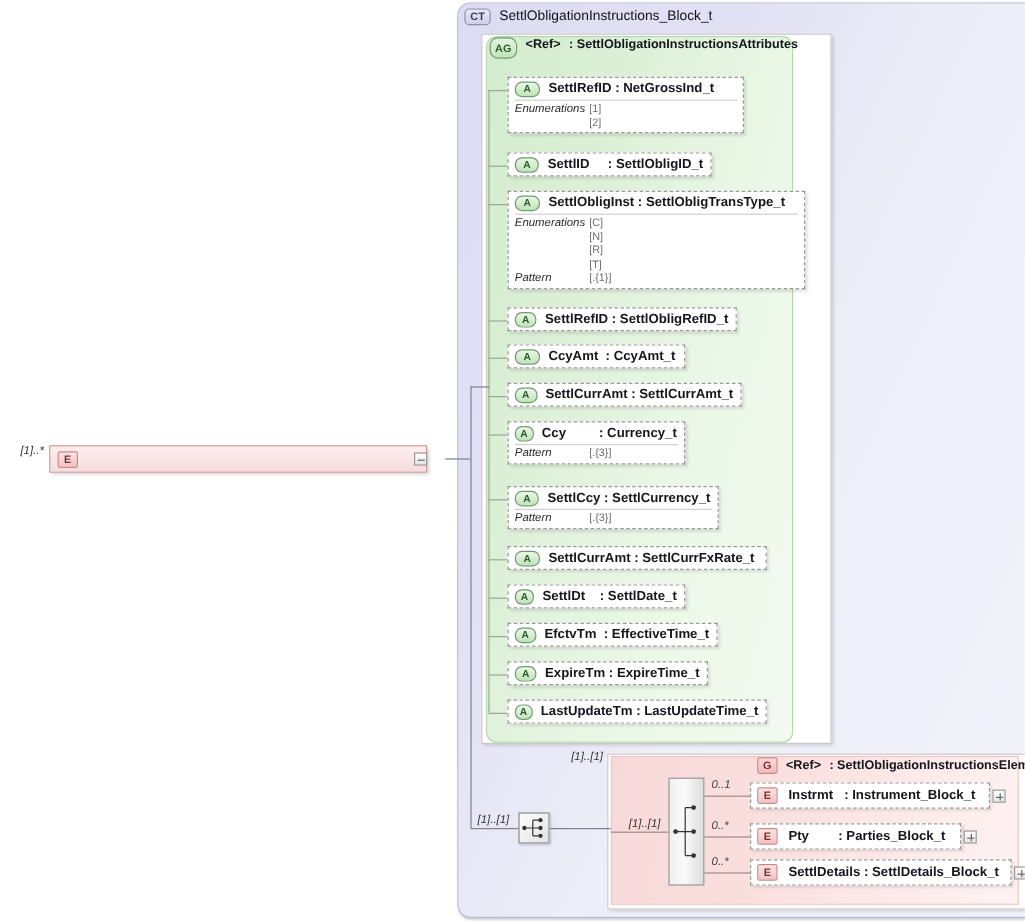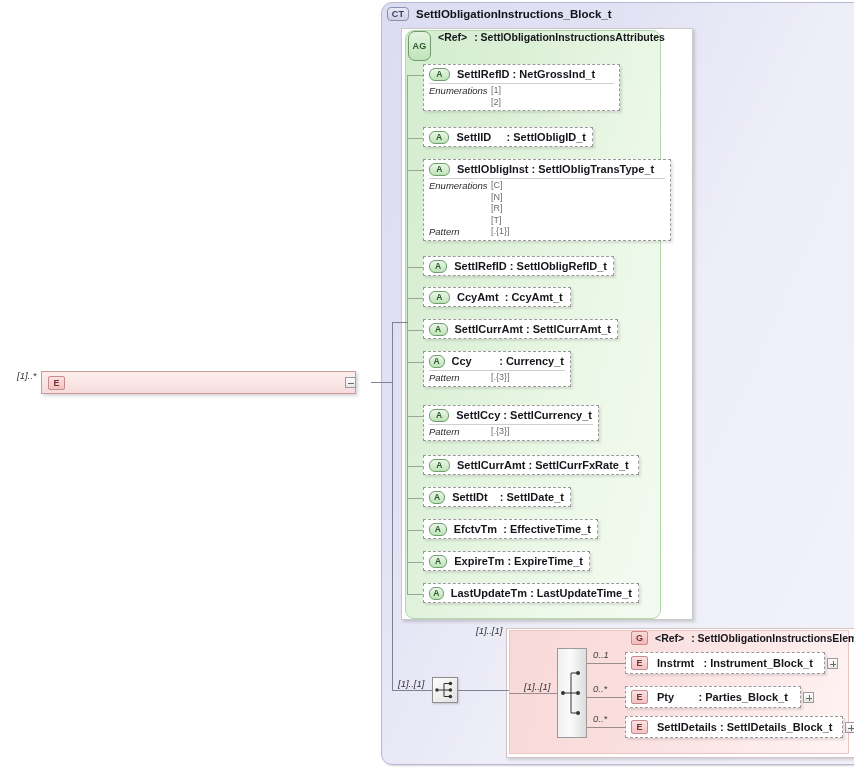--- a/index.html
+++ b/index.html
@@ -20,29 +20,29 @@
     box-sizing:border-box;
   }
   #ct-header{left:372px;top:4px;width:300px;height:19px;display:flex;align-items:center;gap:7px;}
   .tag{
     display:inline-flex;align-items:center;justify-content:center;
     font-size:9px;font-weight:bold;letter-spacing:.2px;
     box-sizing:border-box;
   }
   .tag-ct{width:22px;height:14px;border:1px solid #8e8eb5;border-radius:4px;
     background:linear-gradient(#e9e9f6,#cfcfe8);color:#3a3a66;}
-  .tag-ag{width:23px;height:30px;border:1px solid #6f9b6f;border-radius:7px;
+  .tag-ag{width:23px;height:18px;border:1px solid #6f9b6f;border-radius:7px;
     background:linear-gradient(#e4f4e0,#bfe4b8);color:#2d5a2d;}
   .tag-a{width:21px;height:13px;border:1px solid #6f9b6f;border-radius:6px;
     background:linear-gradient(#eaf7e6,#bfe4b8);color:#2d5a2d;font-size:8.5px;}
   .tag-g{width:17px;height:14px;border:1px solid #c98a8a;border-radius:2px;
     background:linear-gradient(#f9dada,#f0b9b9);color:#7a3030;}
   .tag-e{width:17px;height:14px;border:1px solid #c98a8a;border-radius:2px;
     background:linear-gradient(#fbe2e2,#f2c2c2);color:#7a3030;}
-  #ct-title{font-size:11.5px;font-weight:bold;color:#12121a;white-space:nowrap;}
+  #ct-title{font-size:11.5px;font-weight:normal;color:#12121a;white-space:nowrap;}
 
   
   #ag-panel{
     left:386px;top:28px;width:292px;height:592px;
     background:#ffffff;border:1px solid #c9c9c9;
     box-shadow:2px 2px 3px rgba(0,0,0,.16);
     box-sizing:border-box;
   }
   #ag-inner{
     left:390px;top:30px;width:256px;height:589px;

